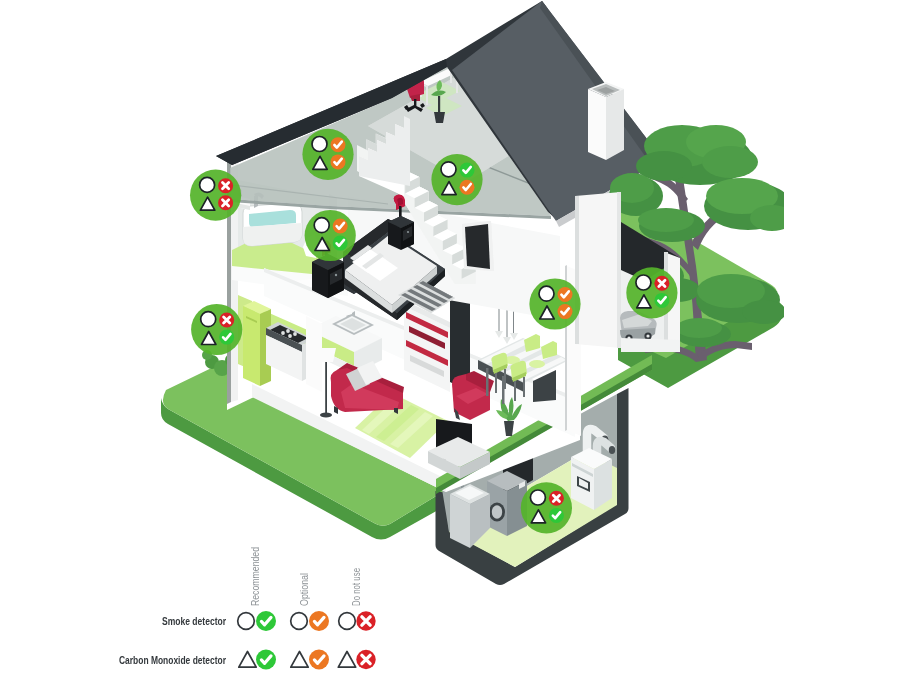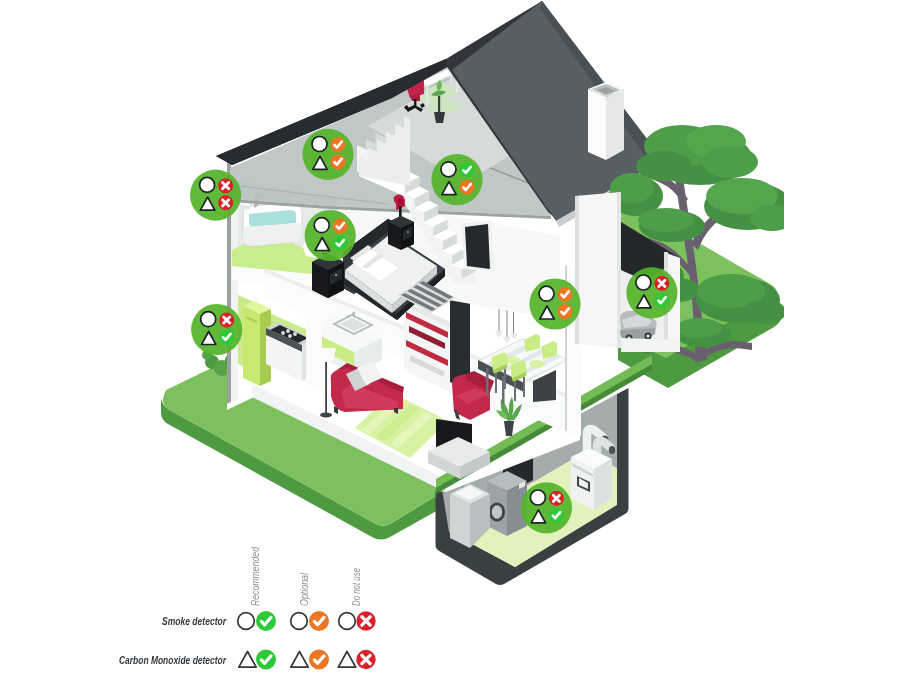--- a/index.html
+++ b/index.html
@@ -1,17 +1,17 @@
 <!DOCTYPE html>
 <html><head>
 <meta charset="utf-8">
 <style>
 html,body{margin:0;padding:0;background:#ffffff;}
 *{font-family:"Liberation Sans",sans-serif;}
-#wrap{width:784px;height:675px;position:relative;overflow:hidden;background:#ef4444;font-style:italic;}
+#wrap{width:784px;height:675px;position:relative;overflow:hidden;background:#ef4444;}
 </style>
 </head>
 <body>
 <div id="wrap">
 <svg width="900" height="675" viewBox="0 0 900 675">
 
 <rect x="0" y="0" width="900" height="675" fill="#ffffff"></rect>
 
 <g>
 <path d="M 161,398 L 161,413 Q 161,420 168,424 L 372,537 Q 381,542 390,537 L 456,500 L 456,484 L 390,524 Q 382,528 374,523 L 168,409 Q 162,405 161,398 Z" fill="#4d9a41"></path>

